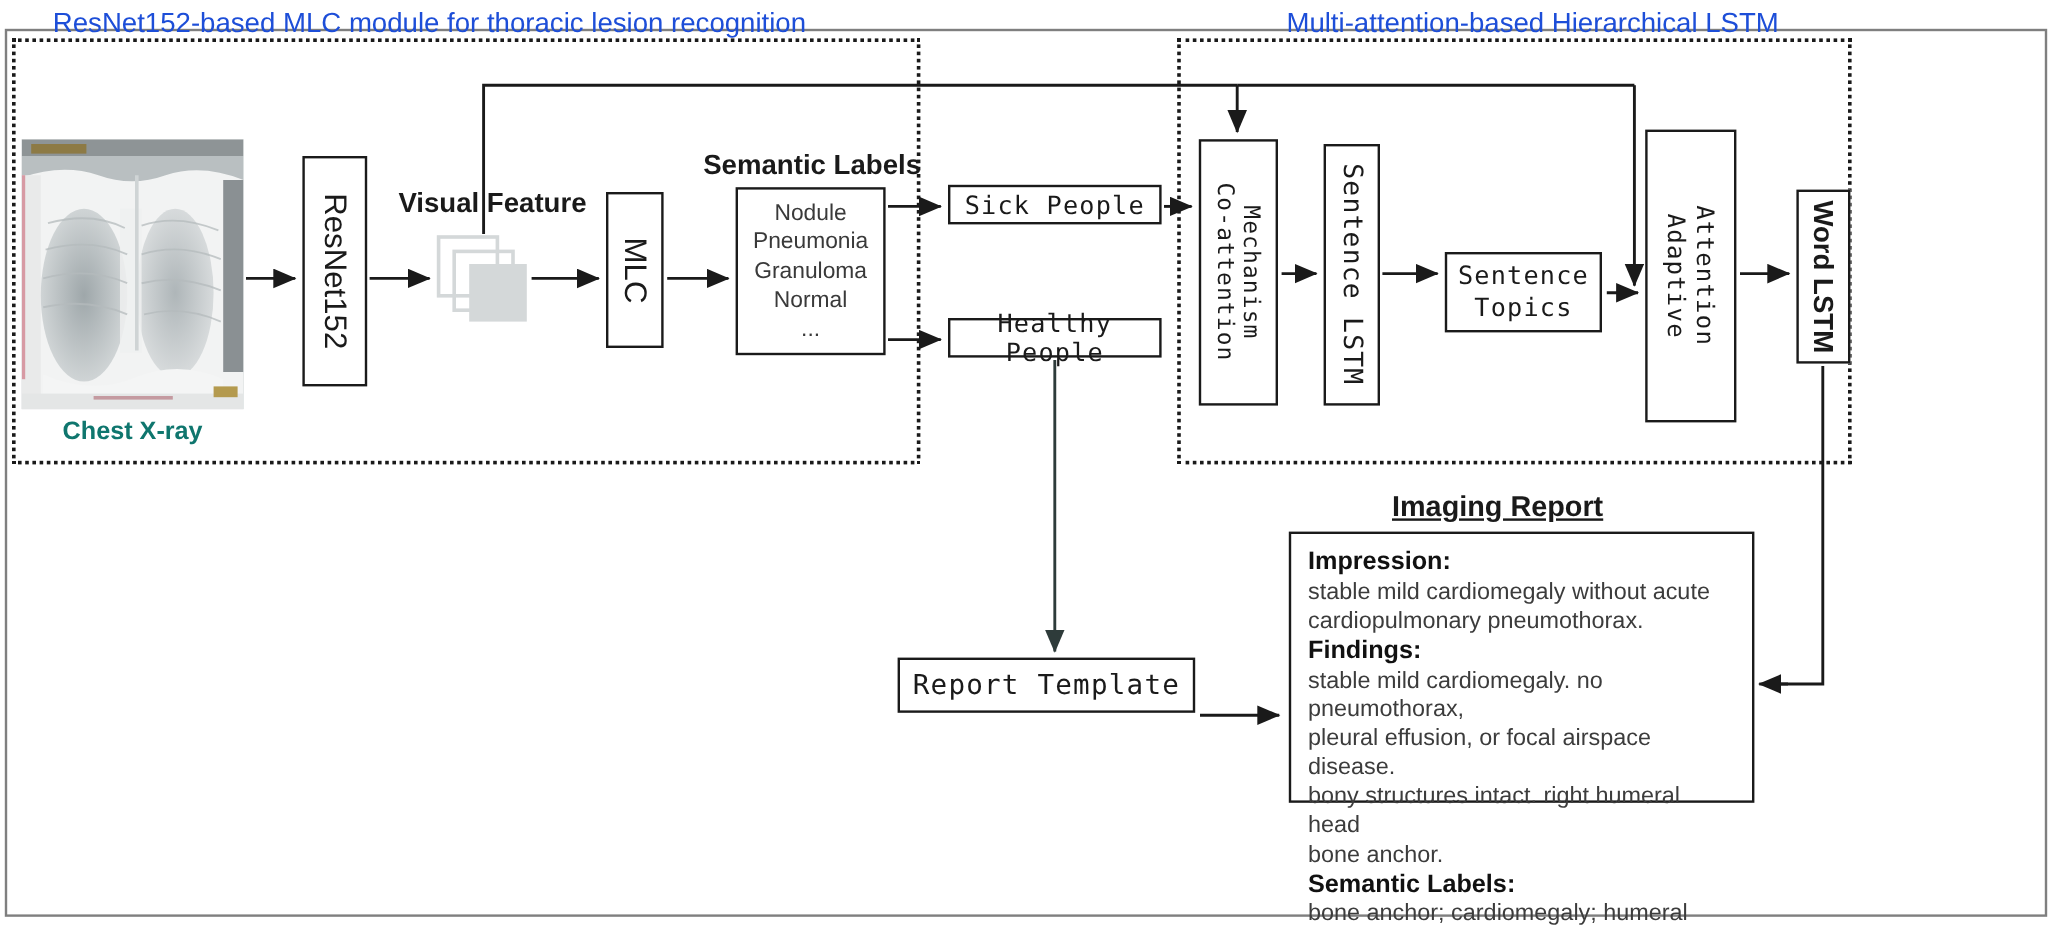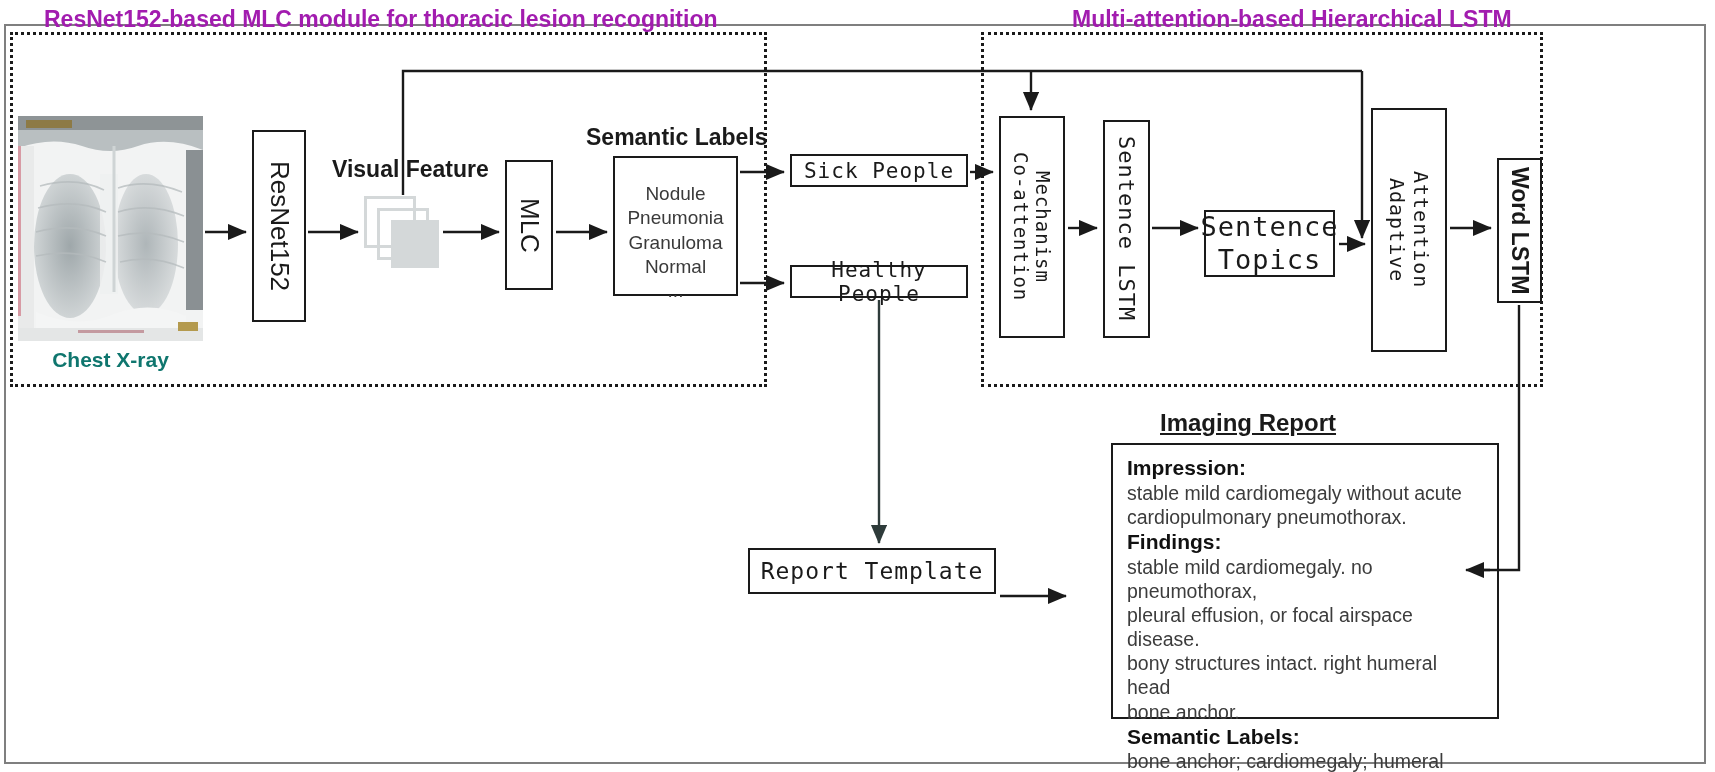--- a/index.html
+++ b/index.html
@@ -5,42 +5,42 @@
   html,body{margin:0;padding:0;background:#fff;}
   body{font-family:"Liberation Sans",sans-serif;}
   #page{position:relative;width:1715px;height:772px;background:#ffffff;overflow:hidden;}
 
   
   .outer-frame{position:absolute;left:4px;top:24px;width:1702px;height:740px;border:2px solid #7f7f7f;box-sizing:border-box;}
 
   
   .dotted-box{position:absolute;border:3px dotted #1a1a1a;box-sizing:border-box;background:transparent;}
 
-  .module-title{position:absolute;font-weight:bold;color:#a21caf;font-family:"Liberation Sans",sans-serif;white-space:nowrap;}
+  .module-title{position:absolute;font-weight:normal;color:#1d4ed8;font-family:"Liberation Sans",sans-serif;white-space:nowrap;}
 
   
   .sbox{position:absolute;border:2.5px solid #1a1a1a;box-sizing:border-box;background:#fff;
         display:flex;align-items:center;justify-content:center;text-align:center;color:#1a1a1a;}
   .mono{font-family:"DejaVu Sans Mono","Liberation Mono",monospace;letter-spacing:1px;}
   .vtext{writing-mode:vertical-rl;text-orientation:mixed;white-space:nowrap;}
 
   
   .xray{position:absolute;overflow:hidden;background:#cfd3d4;}
   .xray-cap{position:absolute;font-weight:bold;font-size:21px;color:#0f766e;text-align:center;}
 
   
   .fmap{position:absolute;background:#d4d8d9;}
   .fmap.outline{background:transparent;border:3px solid #d4d8d9;}
 
   .lbl{position:absolute;color:#1a1a1a;white-space:nowrap;}
 
   
   .sem-list{position:absolute;border:2.5px solid #1a1a1a;box-sizing:border-box;background:#fff;
             display:flex;flex-direction:column;align-items:center;justify-content:flex-start;
-            padding-top:24px;color:#3a3a3a;font-size:19px;line-height:1.28;}
+            padding-top:8px;color:#3a3a3a;font-size:19px;line-height:1.28;}
 
   
   .report{position:absolute;border:2.5px solid #1a1a1a;box-sizing:border-box;background:#fff;padding:10px 12px 6px 14px;}
   .report b{display:block;font-size:21px;color:#111;font-weight:bold;line-height:1.22;}
   .report p{margin:0;font-size:19.5px;color:#3c3c3c;line-height:1.24;}
 
   
   svg.wires{position:absolute;left:0;top:0;width:1715px;height:772px;pointer-events:none;}
 </style>
 </head>
@@ -131,41 +131,41 @@
 
   <div class="sbox" style="left:999px;top:116px;width:66px;height:222px;">
     <span class="vtext mono" style="font-size:19px;">Co-attention</span>
     <span class="vtext mono" style="font-size:19px;">Mechanism</span>
   </div>
 
   <div class="sbox" style="left:1103px;top:120px;width:47px;height:218px;">
     <span class="vtext mono" style="font-size:22px;">Sentence LSTM</span>
   </div>
 
-  <div class="sbox mono" style="left:1204px;top:210px;width:131px;height:67px;flex-direction:column;font-size:27px;line-height:1.2;">
+  <div class="sbox mono" style="left:1204px;top:210px;width:131px;height:67px;flex-direction:column;font-size:21px;line-height:1.2;">
     <span>Sentence</span>
     <span>Topics</span>
   </div>
 
   <div class="sbox" style="left:1371px;top:108px;width:76px;height:244px;">
     <span class="vtext mono" style="font-size:20px;">Adaptive</span>
     <span class="vtext mono" style="font-size:20px;">Attention</span>
   </div>
 
   <div class="sbox" style="left:1497px;top:158px;width:45px;height:145px;">
     <span class="vtext" style="font-size:23px;font-weight:bold;">Word LSTM</span>
   </div>
 
   <div class="sbox mono" style="left:748px;top:548px;width:248px;height:46px;font-size:23px;">
     <span>Report Template</span>
   </div>
 
   <div class="lbl" style="left:1160px;top:409px;font-size:24px;font-weight:bold;text-decoration:underline;">Imaging Report</div>
 
-  <div class="report" style="left:1074px;top:443px;width:388px;height:276px;margin-left:37px;">
+  <div class="report" style="left:1074px;top:443px;width:388px;height:226px;">
     <b>Impression:</b>
     <p>stable mild cardiomegaly without  acute</p>
     <p>cardiopulmonary  pneumothorax.</p>
     <b>Findings:</b>
     <p>stable mild cardiomegaly. no pneumothorax,</p>
     <p>pleural effusion, or focal airspace disease.</p>
     <p>bony structures intact. right humeral head</p>
     <p>bone anchor.</p>
     <b>Semantic Labels:</b>
     <p>bone anchor; cardiomegaly; humeral head</p>

